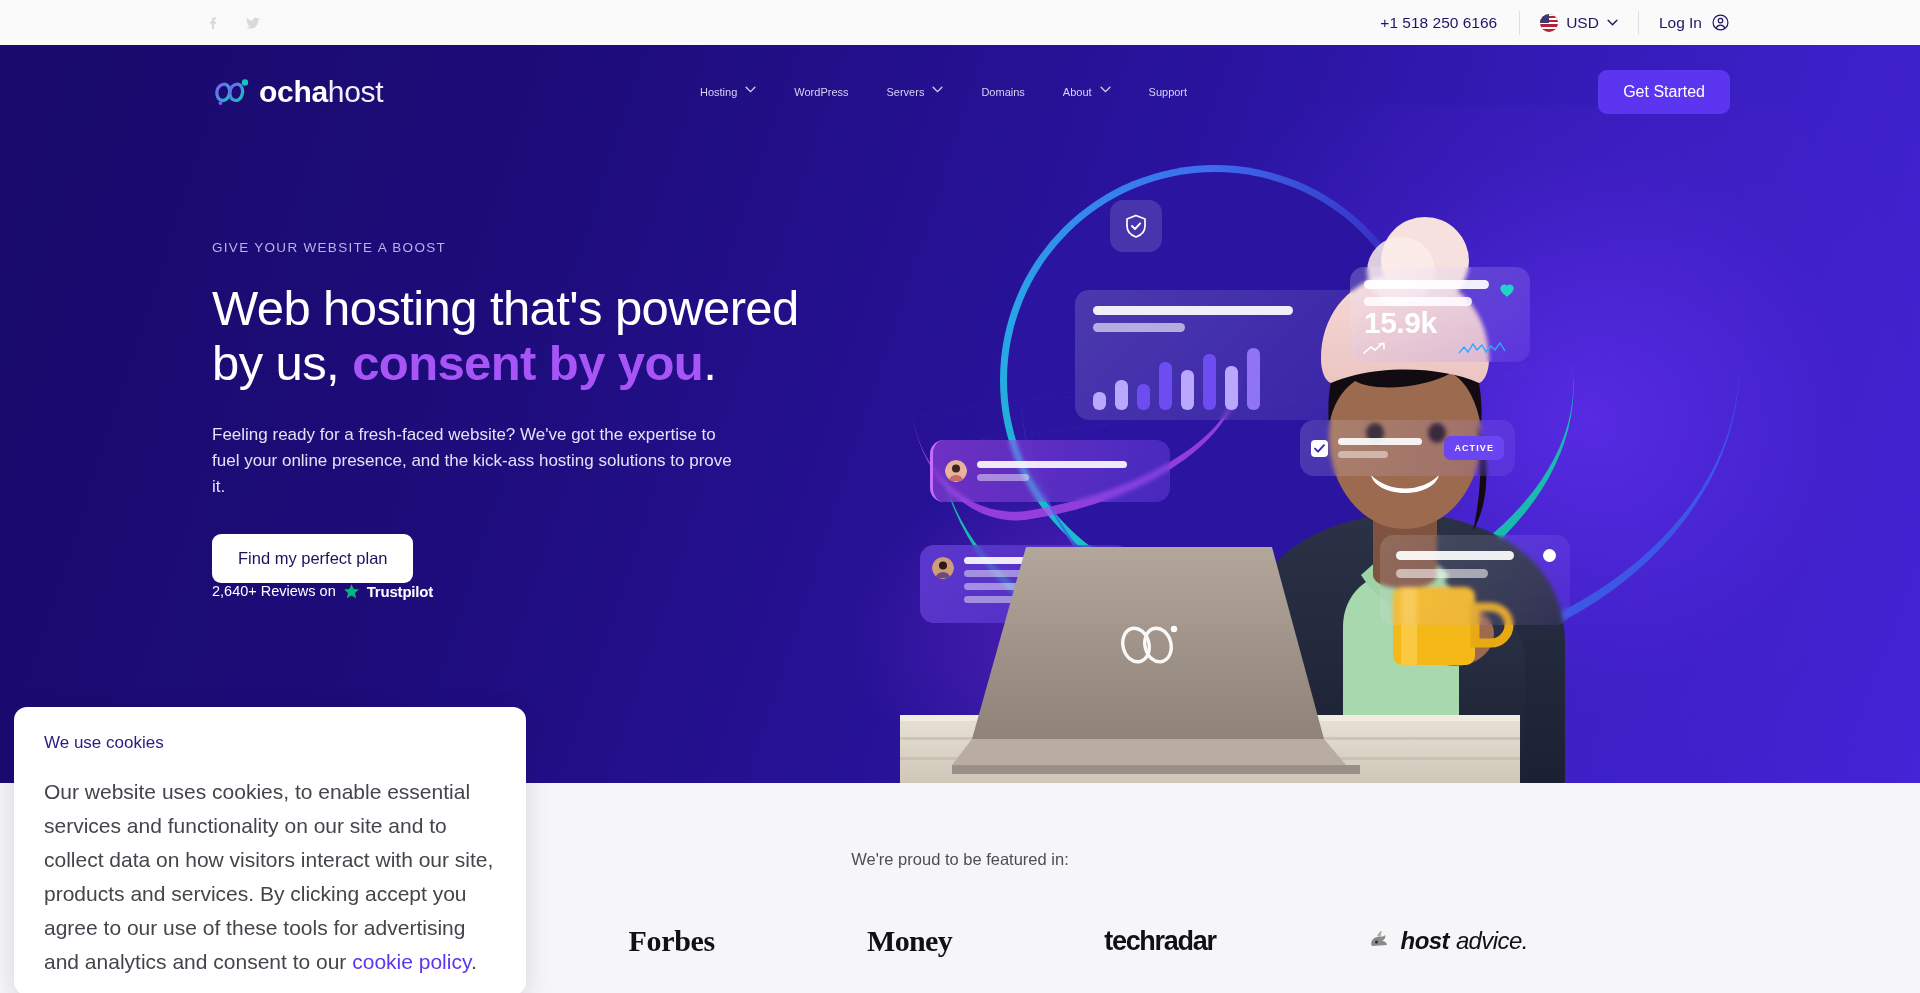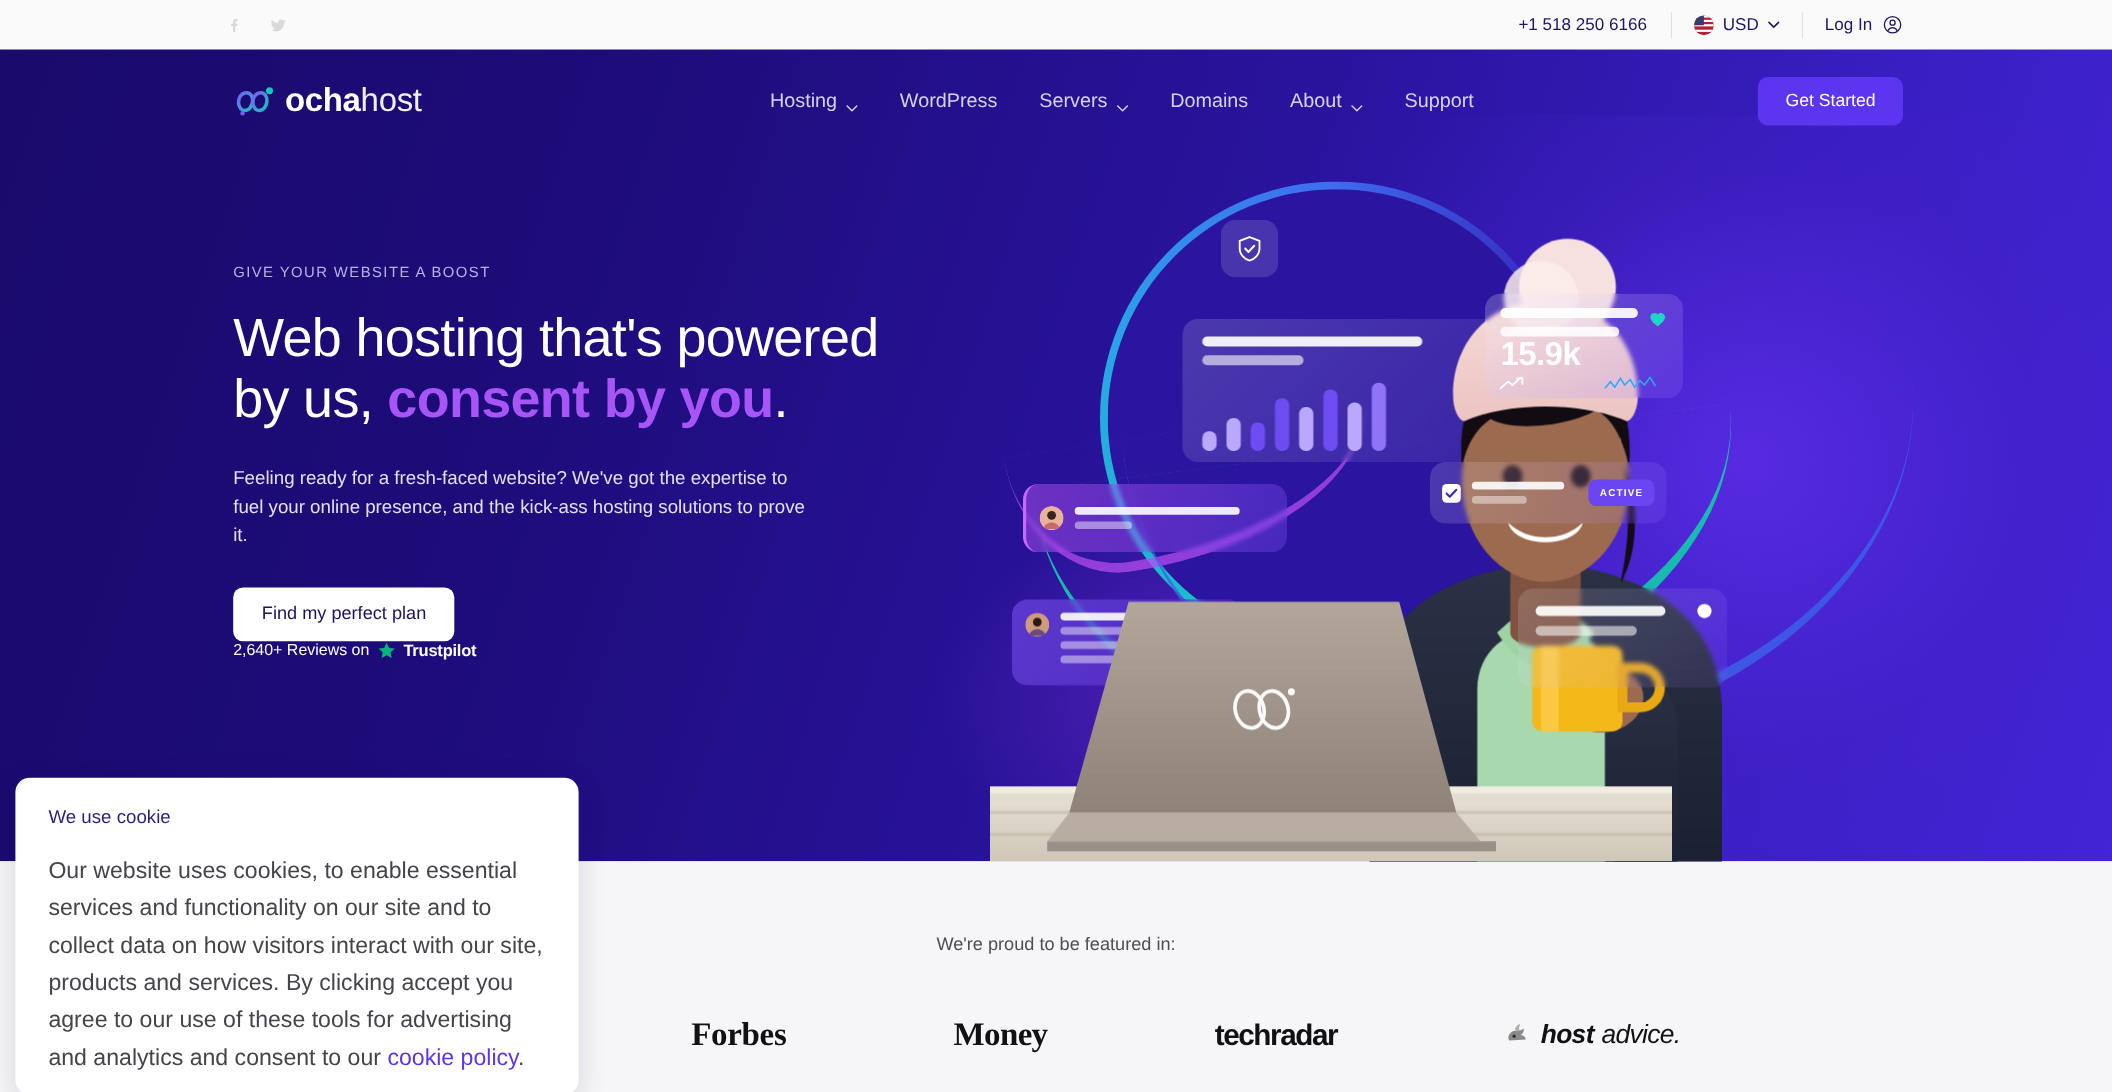--- a/index.html
+++ b/index.html
@@ -54,21 +54,21 @@
   }
 
   
   .nav { position: absolute; top: 0; left: 0; width: 1920px; height: 93px; display: flex; align-items: center; }
   .logo { position: absolute; left: 212px; display: flex; align-items: center; gap: 3px; cursor: pointer; }
   .logo-text { font-size: 30px; letter-spacing: -.3px; color: #fff; }
   .logo-text .b { font-weight: 700; text-align: right; }
   .logo-text .l { font-weight: 400; color: #f2f0ff; }
   .navlinks { position: absolute; left: 700px; display: flex; align-items: center; gap: 38px; }
   .navlink {
-    display: flex; align-items: flex-end; gap: 8px; color: #d7d2f5; font-size: 18px;
+    display: flex; align-items: flex-start; gap: 8px; color: #d7d2f5; font-size: 11px;
     text-decoration: none; cursor: pointer; white-space: nowrap;
   }
   .btn-started {
     position: absolute; right: 190px; background: #5b35f0; color: #fff;
     font-size: 16px; padding: 13px 25px; border: none; border-radius: 9px; cursor: pointer;
     font-family: inherit;
   }
 
   
   .hero-copy { position: absolute; left: 212px; top: 195px; width: 660px; }
@@ -495,17 +495,17 @@
           <path d="M9 6c1-3 3-5 5-5-1 2-1 4-1 6z" fill="#b0b0b0"></path>
           <circle cx="8.5" cy="12" r="1.5" fill="#2b2b2b"></circle>
         </svg>
         <span class="b">host</span>
           <span class="l">advice.</span>
       </span>
     </div>
   </div>
 
   <div class="cookie">
-    <div class="cookie-title">We use cookie</div>
+    <div class="cookie-title">We use cookies</div>
     <div class="cookie-body"><span>Our website uses cookies, to enable essential services and functionality on our site and to collect data on how visitors interact with our site, products and services. By clicking accept you agree to our use of these tools for advertising and analytics and consent to our </span><a class="cookie-link">cookie policy</a><span>.</span></div>
   </div>
 
 </div>
 
 </body></html>

